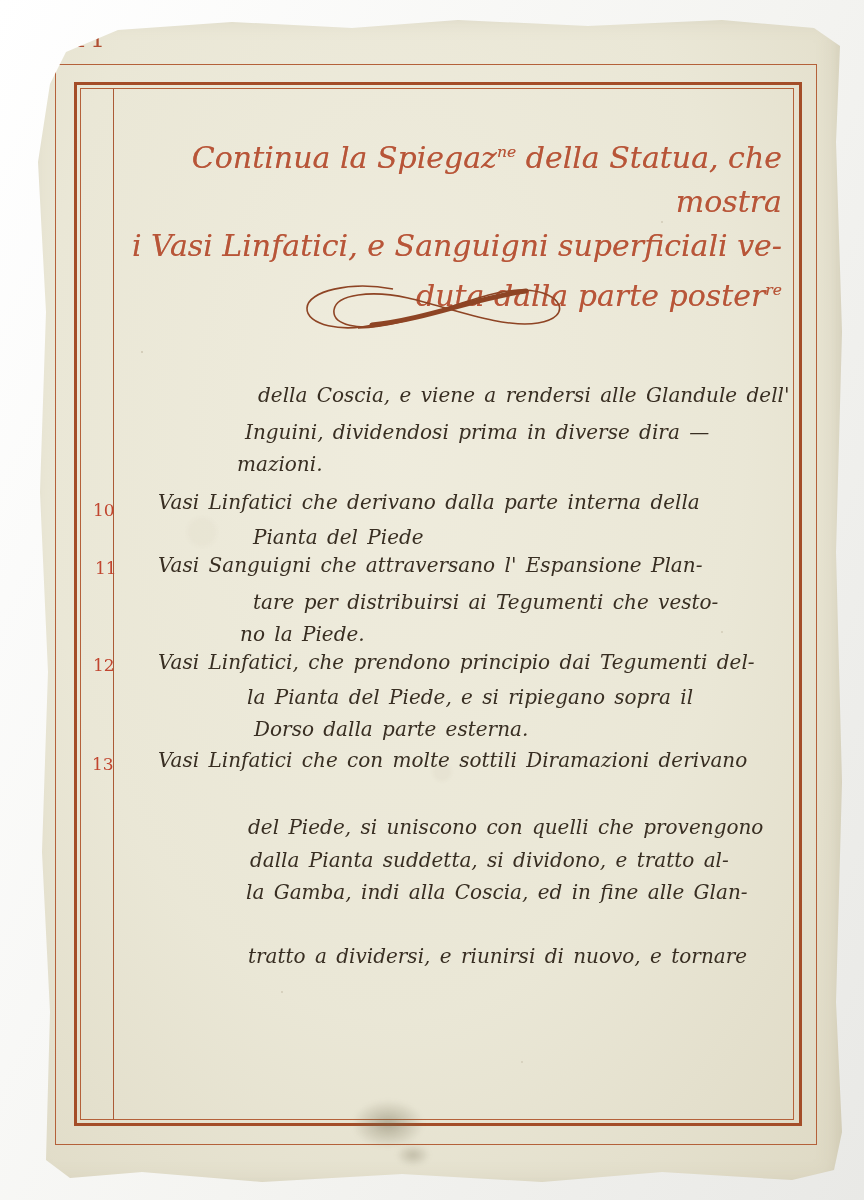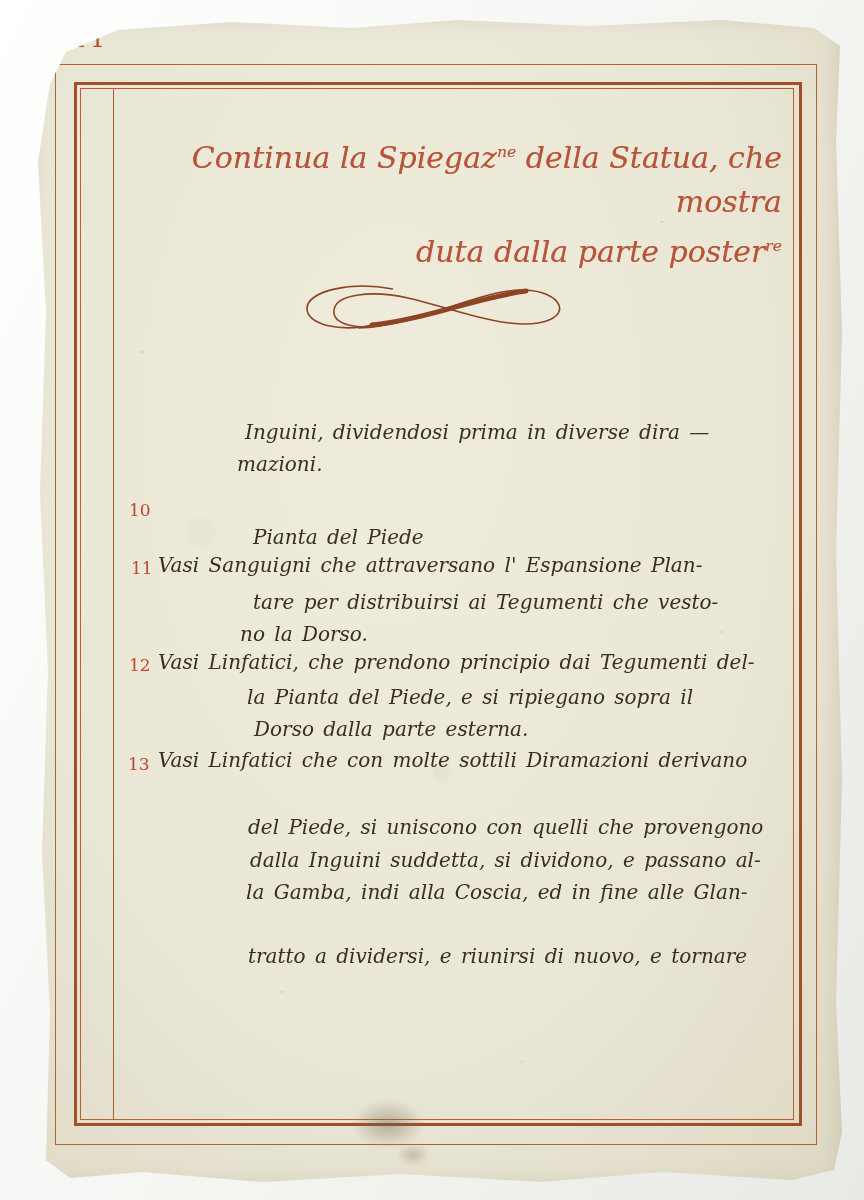--- a/index.html
+++ b/index.html
@@ -57,21 +57,21 @@
   }
   .sup{ font-size:.52em; vertical-align:super; }
   .flourish{ position:absolute; left:276px; top:269px; width:284px; height:56px; }
   .flourish path{ stroke:#8e4424; fill:none; }
   .hand{
     position:absolute; white-space:nowrap;
     color:#382e22; font-style:italic; font-size:20px; word-spacing:3px;
     font-family:"DejaVu Serif", serif;
   }
   .margin-num{
-    position:absolute; color:#c1452f; font-size:17px; font-family:"DejaVu Serif", serif;margin-left:36px;
+    position:absolute; color:#c1452f; font-size:17px; font-family:"DejaVu Serif", serif;
   }
   .stain{
     position:absolute; left:318px; top:1080px; width:96px; height:64px;
     background: radial-gradient(closest-side, rgba(105,98,70,.42), rgba(105,98,70,0) 75%);
     filter: blur(2px); pointer-events:none;
   }
   .stain-small{
     position:absolute; left:368px; top:1128px; width:46px; height:30px;
     background: radial-gradient(closest-side, rgba(105,98,70,.3), rgba(105,98,70,0) 75%);
     filter: blur(2px); pointer-events:none;
@@ -84,47 +84,50 @@
 
   <div class="page-number">111</div>
 
   <div class="border-outer"></div>
   <div class="border-thick"></div>
   <div class="border-inner"></div>
   <div class="margin-rule"></div>
 
   <div class="title-block">
     <div><span>Continua la Spiegaz</span><sup class="sup">ne</sup><span> della Statua, che mostra</span></div>
+    <div>i Vasi Linfatici, e Sanguigni superficiali ve-</div>
     <div><span>duta dalla parte poster</span><sup class="sup">re</sup></div>
   </div>
 
   <svg class="flourish" viewBox="0 0 284 56">
     <path d="M95 8 C 52 0, 10 10, 9 27 C 8 44, 44 52, 78 43" stroke-width="1.6"></path>
     <path d="M60 47 C 120 46, 180 8, 226 9 C 264 10, 276 36, 240 42 C 204 48, 150 26, 110 17 C 74 9, 38 13, 36 29 C 34 44, 62 50, 88 43" stroke-width="1.6"></path>
     <path d="M74 44 C 130 38, 180 16, 228 10" stroke-width="5" stroke-linecap="round"></path>
   </svg>
 
+  <div class="hand" style="left:236px; top:371px">della Coscia, e viene a rendersi alle Glandule dell'</div>
   <div class="hand" style="left:223px; top:408px">Inguini, dividendosi prima in diverse dira —</div>
   <div class="hand" style="left:215px; top:440px">mazioni.</div>
 
   <div class="margin-num" style="left:71px; top:488px">10</div>
+  <div class="hand" style="left:136px; top:478px">Vasi Linfatici che derivano dalla parte interna della</div>
   <div class="hand" style="left:231px; top:513px">Pianta del Piede</div>
 
   <div class="margin-num" style="left:73px; top:546px">11</div>
   <div class="hand" style="left:231px; top:578px">tare per distribuirsi ai Tegumenti che vesto-</div>
   <div class="hand" style="left:136px; top:541px">Vasi Sanguigni che attraversano l' Espansione Plan-</div>
-  <div class="hand" style="left:218px; top:610px">no la Dorso.</div>
+  <div class="hand" style="left:218px; top:610px">no la Piede.</div>
 
   <div class="margin-num" style="left:71px; top:643px">12</div>
   <div class="hand" style="left:225px; top:673px">la Pianta del Piede, e si ripiegano sopra il</div>
   <div class="hand" style="left:136px; top:638px">Vasi Linfatici, che prendono principio dai Tegumenti del-</div>
   <div class="hand" style="left:232px; top:705px">Dorso dalla parte esterna.</div>
 
   <div class="margin-num" style="left:70px; top:742px">13</div>
   <div class="hand" style="left:136px; top:736px">Vasi Linfatici che con molte sottili Diramazioni derivano</div>
   <div class="hand" style="left:226px; top:803px">del Piede, si uniscono con quelli che provengono</div>
-  <div class="hand" style="left:228px; top:836px">dalla Inguini suddetta, si dividono, e passano al-</div>
+  <div class="hand" style="left:228px; top:836px">dalla Pianta suddetta, si dividono, e tratto al-</div>
   <div class="hand" style="left:224px; top:868px">la Gamba, indi alla Coscia, ed in fine alle Glan-</div>
   <div class="hand" style="left:226px; top:932px">tratto a dividersi, e riunirsi di nuovo, e tornare</div>
 
   <div class="stain"></div>
   <div class="stain-small"></div>
 </div>
 
 </body></html>

